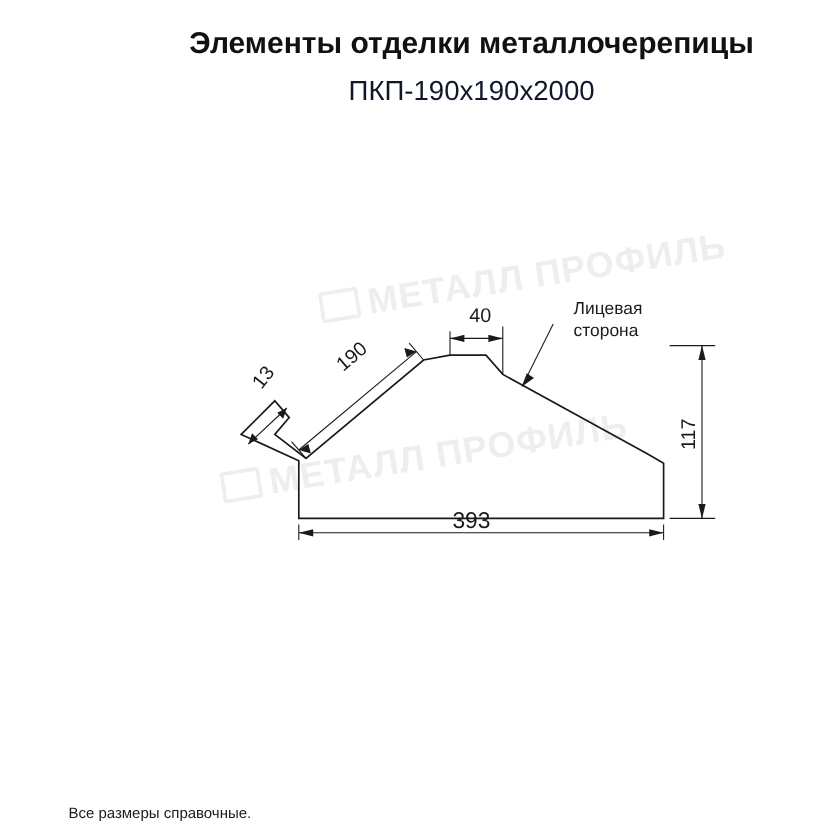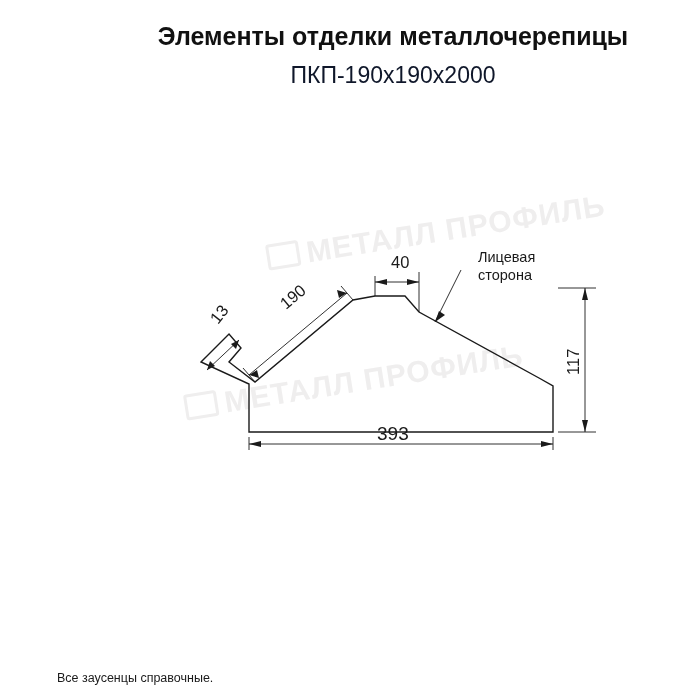--- a/index.html
+++ b/index.html
@@ -171,16 +171,16 @@
 
       <text x="0" y="0" font-family="Liberation Sans, sans-serif" font-size="16.5" fill="#1a1a1a" transform="translate(175,165) rotate(-52)">13</text>
 
       <text x="0" y="0" font-family="Liberation Sans, sans-serif" font-size="16.5" fill="#1a1a1a" transform="translate(536,215) rotate(-90)">117</text>
 
       <text x="334" y="118" font-family="Liberation Sans, sans-serif" font-size="19" fill="#1a1a1a" transform="translate(0,162)">393</text>
     </svg>
   </div>
 
   <div class="footer">
-    <div>Все заусенцы справочные.</div>
+    <div>Все размеры справочные.</div>
   </div>
 
 </div>
 
 </body></html>

